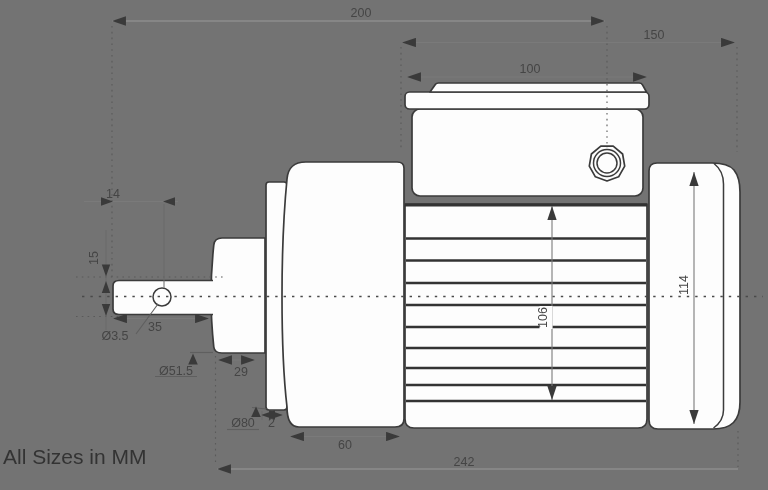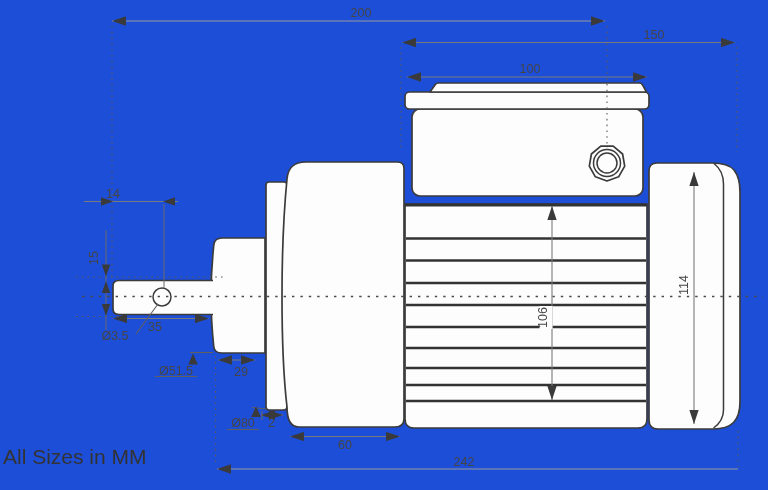--- a/index.html
+++ b/index.html
@@ -1,16 +1,16 @@
 <!DOCTYPE html>
 <html><head>
 <meta charset="utf-8">
 <style>
   html,body{margin:0;padding:0;background:#ffffff;}
-  #stage{position:relative;width:768px;height:490px;background:#1d4ed8;overflow:hidden;
+  #stage{position:relative;width:768px;height:490px;background:#737373;overflow:hidden;
          font-family:"Liberation Sans","DejaVu Sans",sans-serif;}
   svg{position:absolute;left:0;top:0;}
   svg text{font-family:"Liberation Sans","DejaVu Sans",sans-serif;fill:#454545;font-size:12.5px;}
   svg text.note{font-size:21px;fill:#333333;}
   .shape{fill:#fdfdfd;stroke:#3b3b3b;stroke-width:1.7;stroke-linejoin:round;}
   .shape-thin{fill:none;stroke:#3b3b3b;stroke-width:1.5;}
   .fin{stroke:#333333;stroke-width:2.6;}
   .fin-top{stroke:#333333;stroke-width:3;}
   .dim{stroke:#7a7a7a;stroke-width:1.1;fill:none;}
   .dim-gray{stroke:#9a9a9a;stroke-width:1.2;fill:none;}

